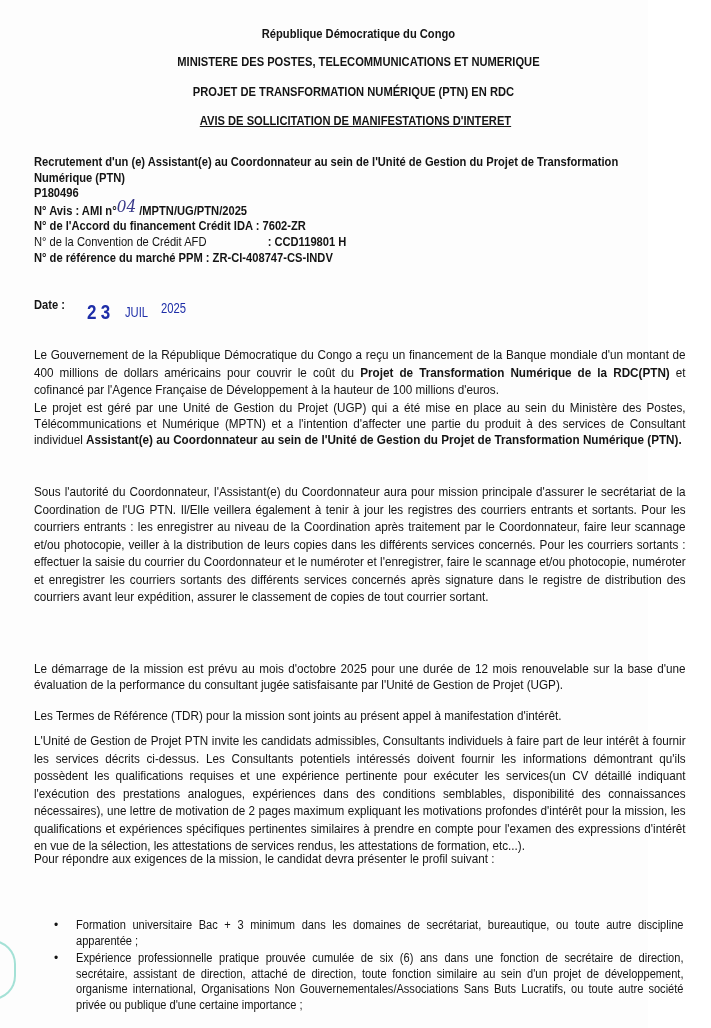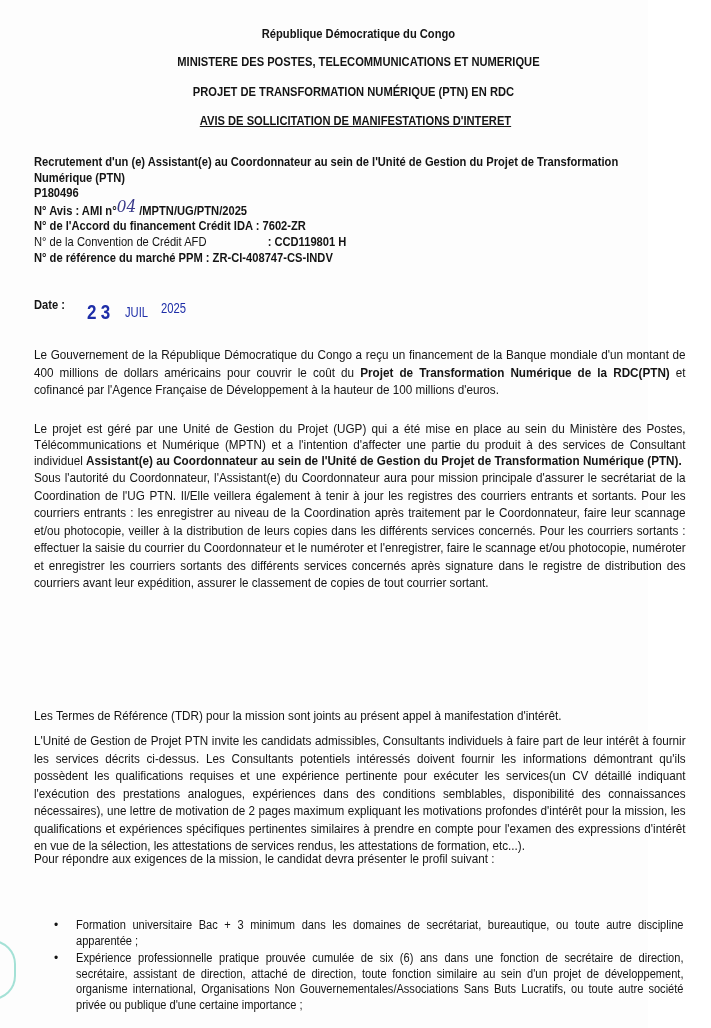--- a/index.html
+++ b/index.html
@@ -54,28 +54,31 @@
 
   <div class="date">Date :</div>
   <div class="stamp d">23</div>
   <div class="stamp m">JUIL</div>
   <div class="stamp y">2025</div>
 
   <div class="para" style="top:346px;">
     <span class="inner"><span>Le Gouvernement de la République Démocratique du Congo a reçu un financement de la Banque mondiale d'un montant de 400 millions de dollars américains pour couvrir le coût du </span><span class="b">Projet de Transformation Numérique de la RDC(PTN)</span><span> et cofinancé par l'Agence Française de Développement à la hauteur de 100 millions d'euros.</span></span>
   </div>
 
-  <div class="para tight" style="top:421px;">
+  <div class="para tight" style="top:400px;">
     <span class="inner"><span>Le projet est géré par une Unité de Gestion du Projet (UGP) qui a été mise en place au sein du Ministère des Postes, Télécommunications et Numérique (MPTN) et a l'intention d'affecter une partie du produit à des services de Consultant individuel </span><span class="b">Assistant(e) au Coordonnateur au sein de l'Unité de Gestion du Projet de Transformation Numérique (PTN).</span></span>
   </div>
 
-  <div class="para" style="top:469px;">
+  <div class="para" style="top:483px;">
     <span class="inner">Sous l'autorité du Coordonnateur, l'Assistant(e) du Coordonnateur aura pour mission principale d'assurer le secrétariat de la Coordination de l'UG PTN. Il/Elle veillera également à tenir à jour les registres des courriers entrants et sortants. Pour les courriers entrants : les enregistrer au niveau de la Coordination après traitement par le Coordonnateur, faire leur scannage et/ou photocopie, veiller à la distribution de leurs copies dans les différents services concernés. Pour les courriers sortants : effectuer la saisie du courrier du Coordonnateur et le numéroter et l'enregistrer, faire le scannage et/ou photocopie, numéroter et enregistrer les courriers sortants des différents services concernés après signature dans le registre de distribution des courriers avant leur expédition, assurer le classement de copies de tout courrier sortant.</span>
   </div>
 
+  <div class="para tight" style="top:661px;">
+    <span class="inner">Le démarrage de la mission est prévu au mois d'octobre 2025 pour une durée de 12 mois renouvelable sur la base d'une évaluation de la performance du consultant jugée satisfaisante par l'Unité de Gestion de Projet (UGP).</span>
+  </div>
 
   <div class="para" style="top:707px;">
     <span class="inner">Les Termes de Référence (TDR) pour la mission sont joints au présent appel à manifestation d'intérêt.</span>
   </div>
 
   <div class="para" style="top:732px;">
     <span class="inner">L'Unité de Gestion de Projet PTN invite les candidats admissibles, Consultants individuels à faire part de leur intérêt à fournir les services décrits ci-dessus. Les Consultants potentiels intéressés doivent fournir les informations démontrant qu'ils possèdent les qualifications requises et une expérience pertinente pour exécuter les services(un CV détaillé indiquant l'exécution des prestations analogues, expériences dans des conditions semblables, disponibilité des connaissances nécessaires), une lettre de motivation de 2 pages maximum expliquant les motivations profondes d'intérêt pour la mission, les qualifications et expériences spécifiques pertinentes similaires à prendre en compte pour l'examen des expressions d'intérêt en vue de la sélection, les attestations de services rendus, les attestations de formation, etc...).</span>
   </div>
 
   <div class="para" style="top:850px;">

